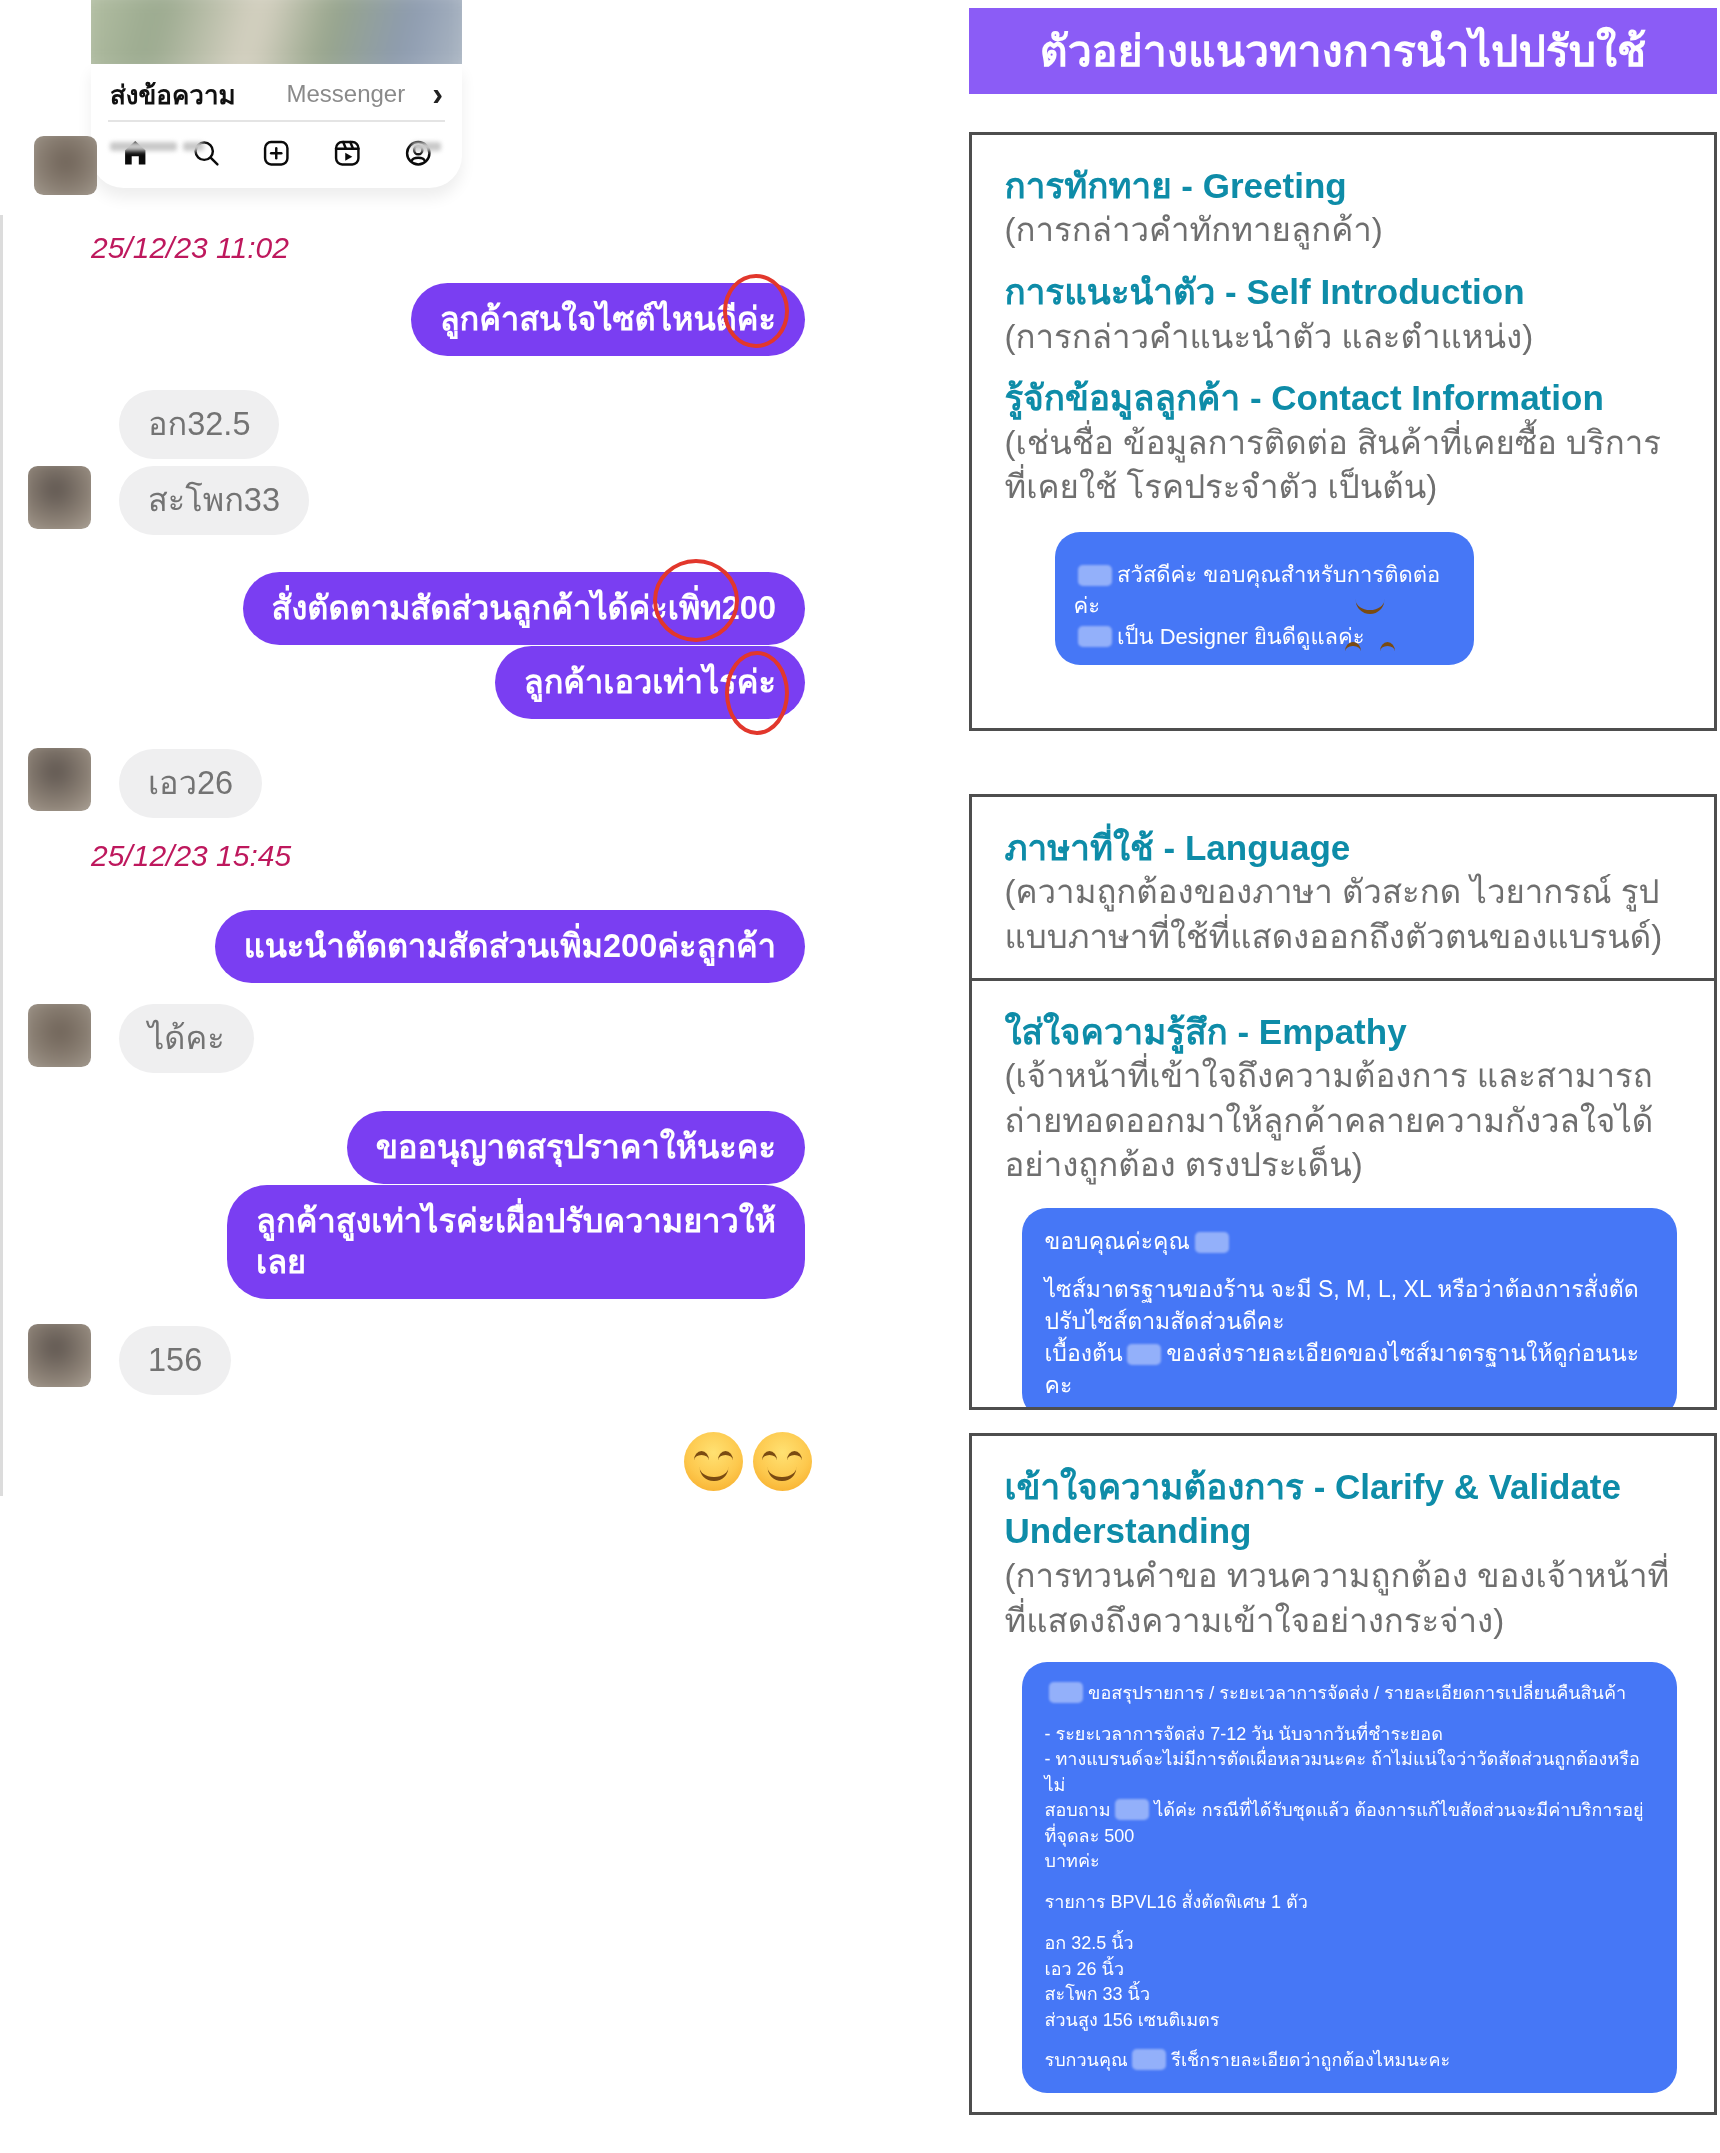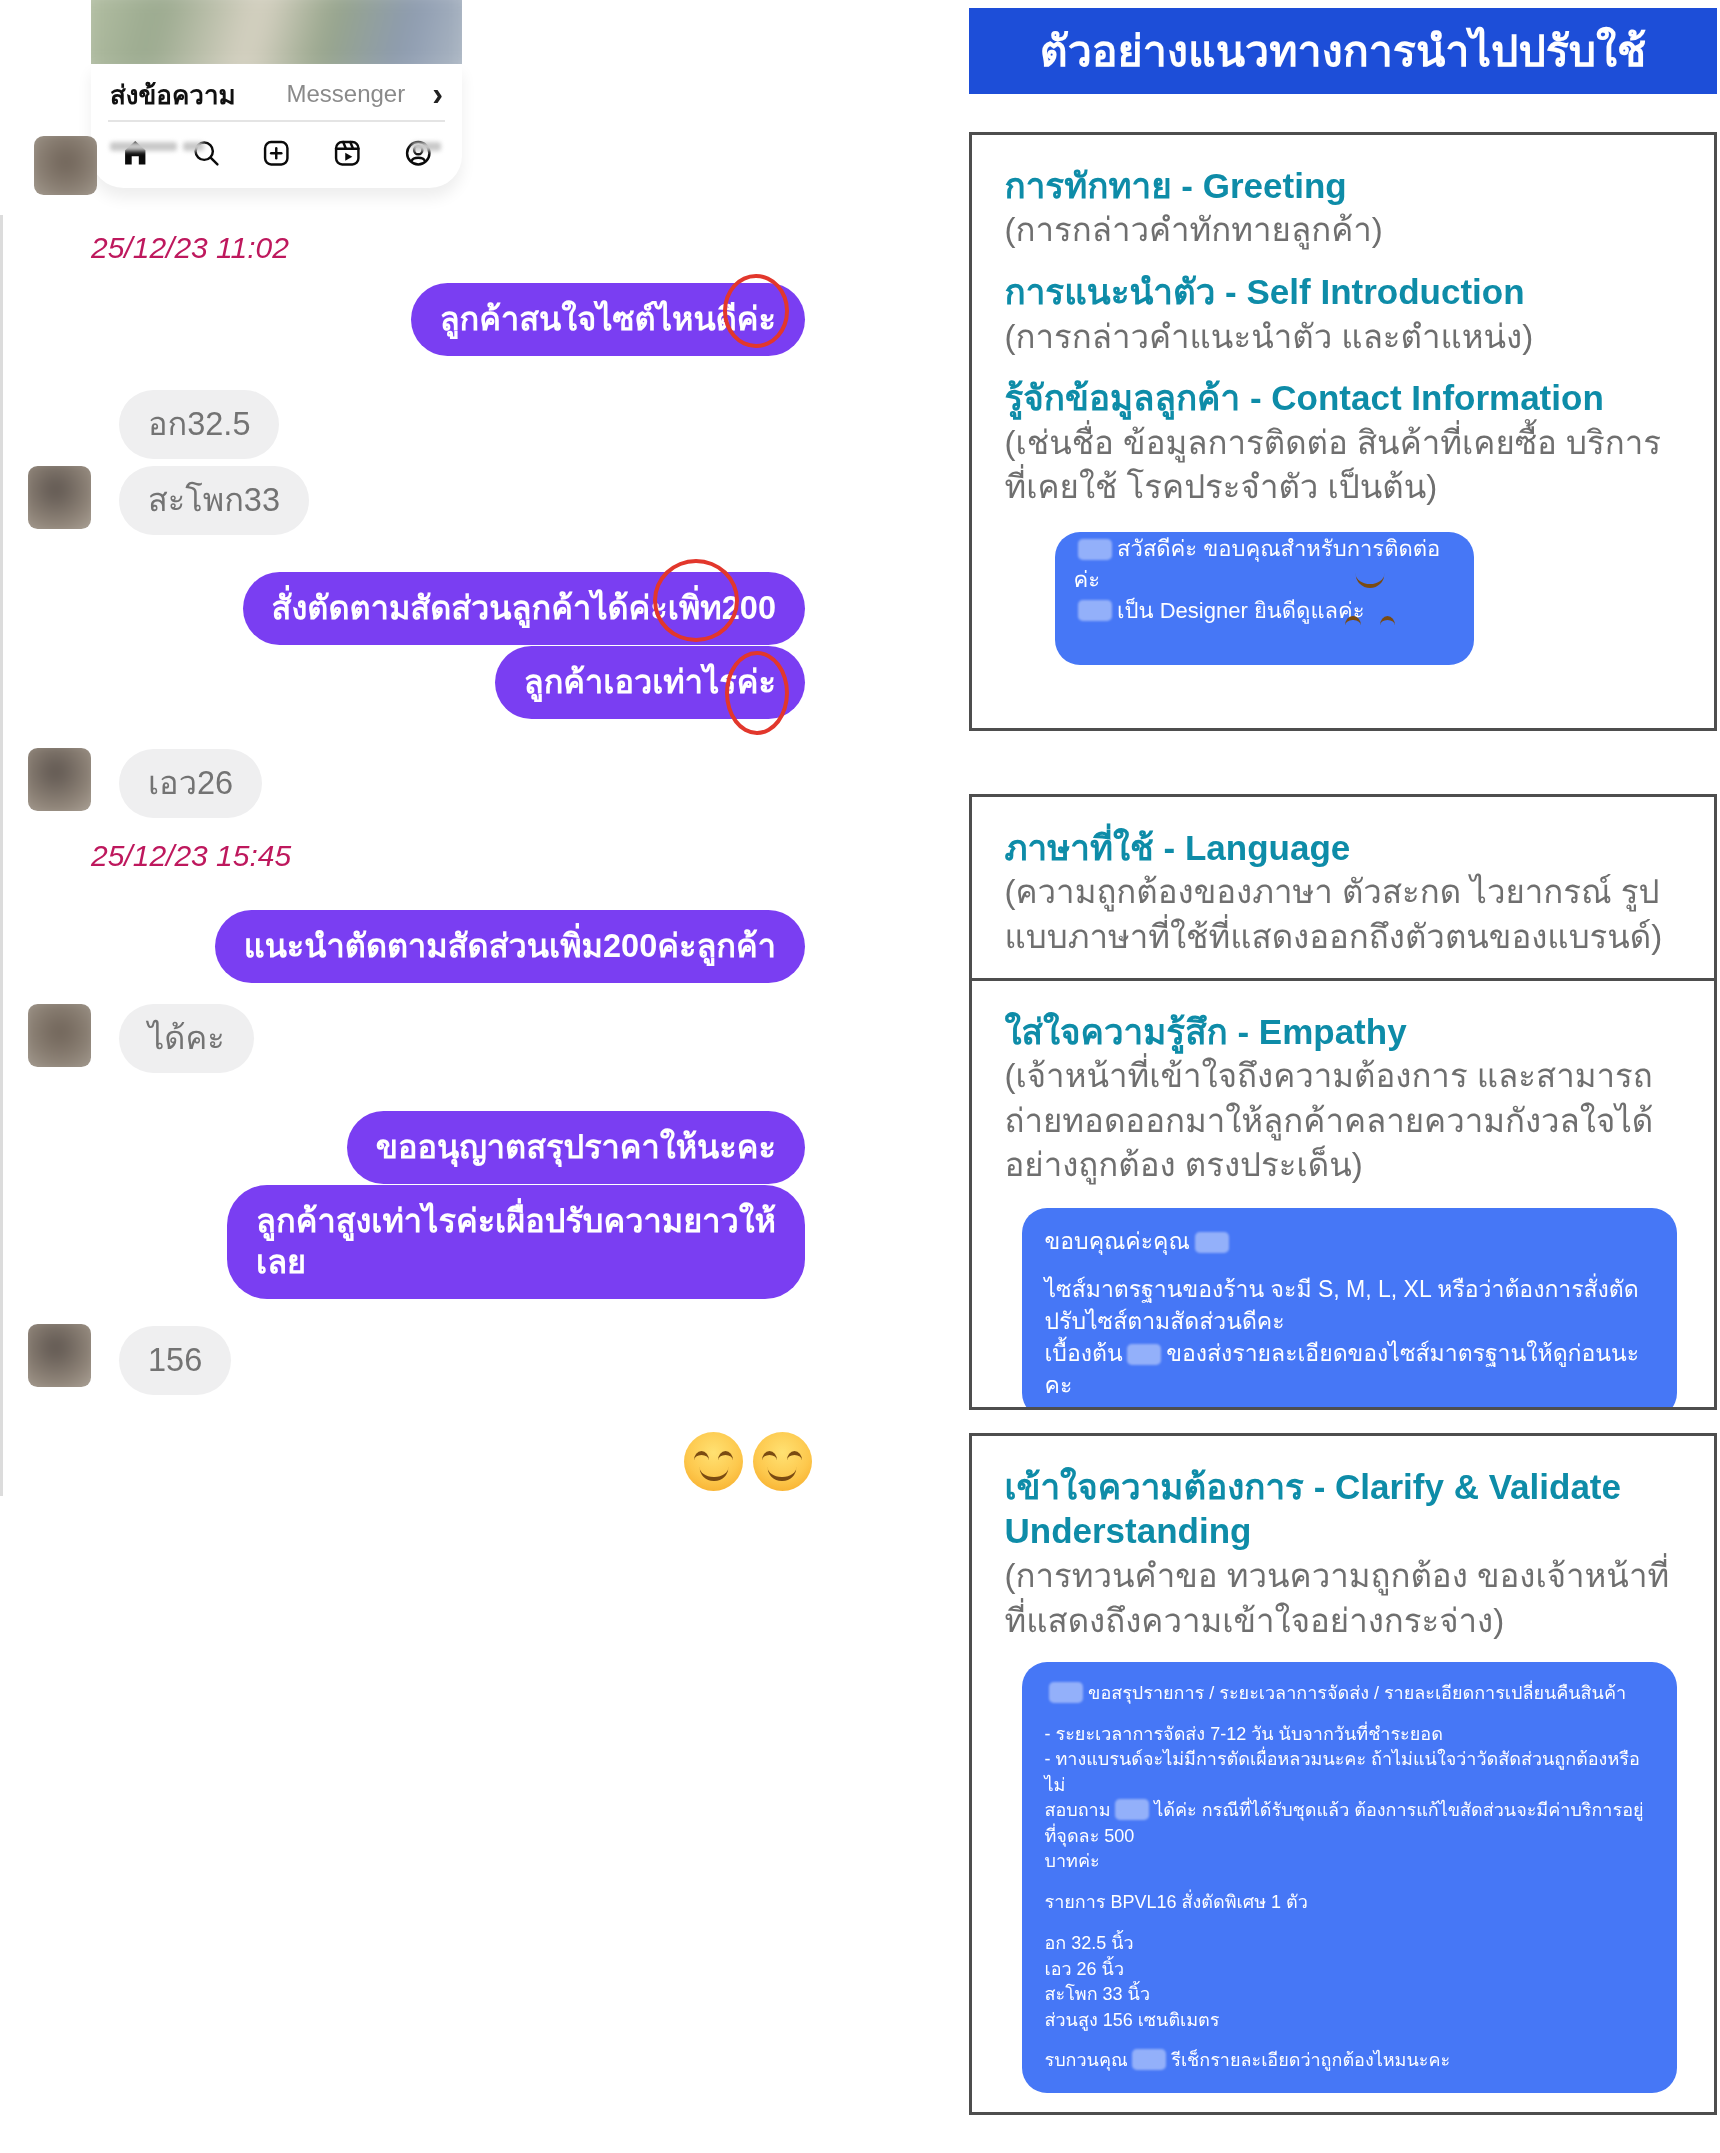--- a/index.html
+++ b/index.html
@@ -51,35 +51,35 @@
       background:radial-gradient(circle at 50% 35%, #ffe172 0%, #fdc84d 55%, #f5a623 100%); }
   .smiley .eye { position:absolute; top:19px; width:15.3px; height:9.6px;
       border-top:4.8px solid #7a4b12; border-radius:50% 50% 0 0 / 100% 100% 0 0; }
   .smiley .eye.l { left:9.6px; } .smiley .eye.r { right:9.6px; }
   .smiley .mouth { position:absolute; left:50%; transform:translateX(-50%); bottom:9.6px;
       width:29px; height:14.3px; border-bottom:4.8px solid #7a4b12; border-radius:0 0 29px 29px; }
   .smiley-sm { display:inline-block; width:26px; height:26px; vertical-align:-5.7px; margin-left:5.7px; }
   .smiley-sm .smiley { transform:scale(0.435); transform-origin:top left; }
 
   
-  .panel-header { left:969px; top:7.6px; width:748px; height:86px; background:#1d4ed8;
+  .panel-header { left:969px; top:7.6px; width:748px; height:86px; background:#8b5cf6;
       display:flex; align-items:center; justify-content:center; }
   .panel-header span { color:#fff; font-weight:bold; font-size:43px; }
 
   .box { left:969px; width:748px; background:#fff; border:3.8px solid #4e4e4e; padding:23px 32.5px; overflow:hidden; }
   .box1 { top:132px; height:599px; }
   .box2 { top:794px; height:205px; }
   .box3 { top:978px; height:432px; }
   .box4 { top:1433px; height:682px; }
 
   .h { color:#0e8ca8; font-weight:bold; font-size:35px; line-height:1.28; margin-top:5.7px; overflow-wrap:anywhere; }
   .d { color:#6f6f6f; font-size:33px; line-height:1.34; margin-bottom:17px; overflow-wrap:anywhere; }
 
   .bluebub { background:#4677f6; color:#fff; border-radius:25px; overflow-wrap:anywhere; }
-  .bub1 { margin:23px 0 0 50px; width:419px; height:133px; padding:2px 19px; font-size:22px; line-height:1.4; }
+  .bub1 { margin:23px 0 0 50px; width:419px; height:133px; padding:28px 19px; font-size:22px; line-height:1.4; }
   .bub3 { margin:21px 0 0 17px; width:655px; padding:17px 23px; font-size:23px; line-height:1.4; }
   .bub3 .p { margin-top:15.3px; } .bub3 .p:first-child { margin-top:0; }
   .bub4 { margin:19px 0 0 17px; width:655px; padding:19px 23px; font-size:18px; line-height:1.42; }
   .bub4 .p { margin-top:15.3px; } .bub4 .p:first-child { margin-top:0; }
   .gap-top { margin-top:42px; }
 
   .blur-chip { display:inline-block; width:34px; height:21px; border-radius:4.8px;
       background:rgba(255,255,255,.42); vertical-align:-3.8px; margin:0 4.8px; filter:blur(1px); }
 </style>
 </head>

